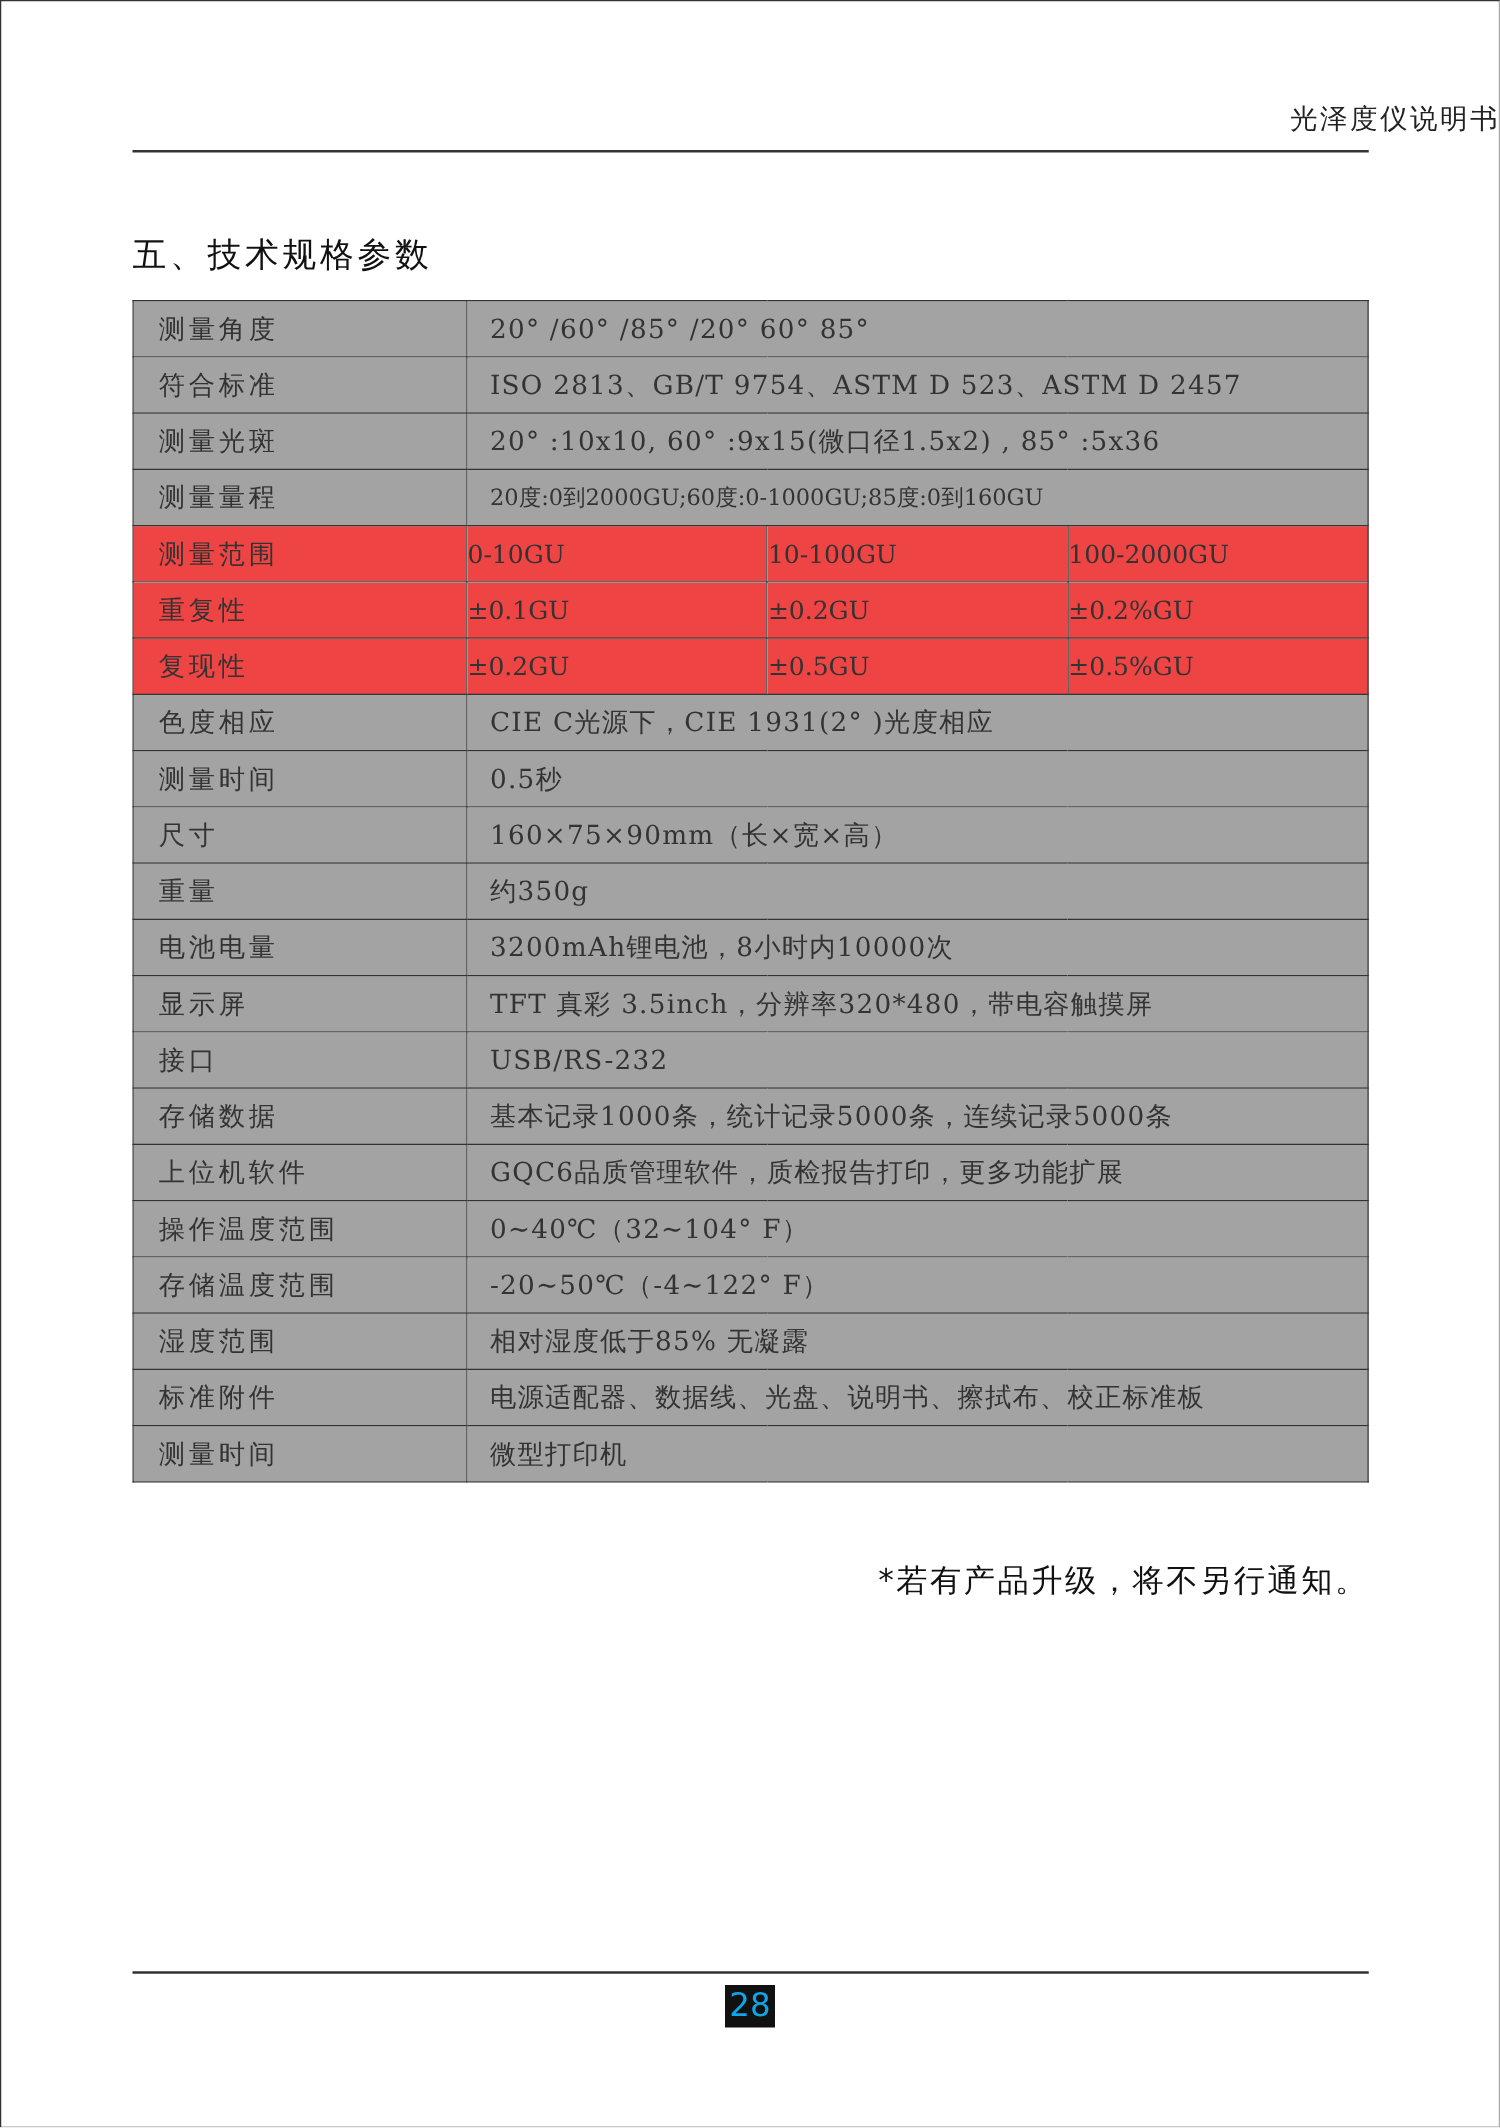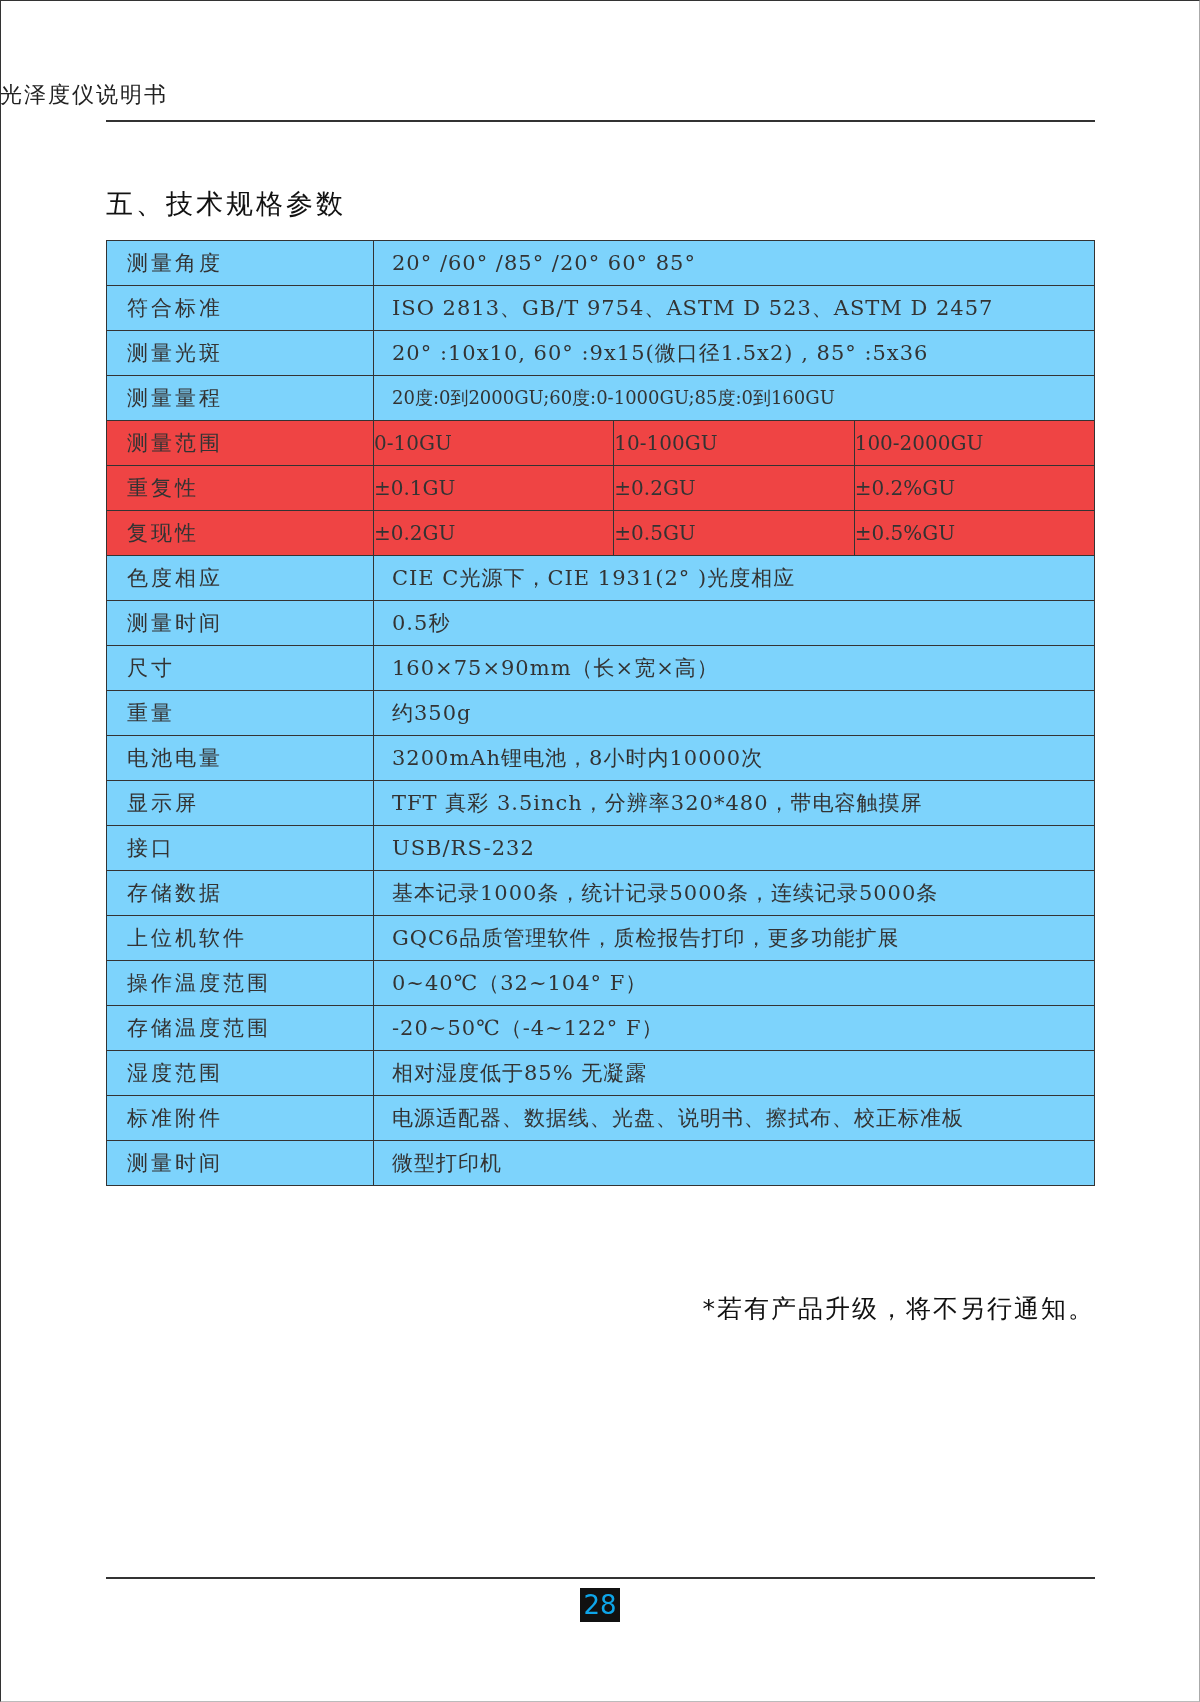--- a/index.html
+++ b/index.html
@@ -1,29 +1,29 @@
 <!DOCTYPE html>
 <html><head>
 <meta charset="utf-8">
 <style>
   html,body{margin:0;padding:0;}
   body{width:1200px;height:1702px;background:#fff;position:relative;overflow:hidden;
        font-family:"DejaVu Serif","Liberation Serif",serif;color:#222;}
   .page-frame{position:absolute;left:0;top:0;width:1198px;height:1700px;border:1px solid #333;border-bottom-color:#bbb;border-right-color:#aaa;}
-  .running-header{position:absolute;top:80px;left:0;width:1200px;text-align:left;font-family:"DejaVu Sans","Liberation Sans",sans-serif;font-size:22px;letter-spacing:2px;color:#222;}
+  .running-header{position:absolute;top:80px;left:0;width:1200px;text-align:right;font-family:"DejaVu Sans","Liberation Sans",sans-serif;font-size:22px;letter-spacing:2px;color:#222;}
   .hr{position:absolute;left:106px;width:989px;height:2px;background:#333;}
   .section-title{position:absolute;left:106px;top:186px;font-family:"DejaVu Sans","Liberation Sans",sans-serif;font-size:27px;letter-spacing:3px;color:#111;}
   table.spec{position:absolute;left:106px;top:240px;width:989px;border-collapse:collapse;table-layout:fixed;}
-  table.spec td{border:1.5px solid #333;height:44px;padding:0;font-size:21px;color:#333;background:#7dd3fc;white-space:nowrap;overflow:hidden;}
+  table.spec td{border:1.5px solid #333;height:44px;padding:0;font-size:21px;color:#333;background:#a3a3a3;white-space:nowrap;overflow:hidden;}
   table.spec td.lbl{width:246px;padding-left:20px;letter-spacing:3px;}
   table.spec td.val{padding-left:18px;letter-spacing:1px;}
   table.spec td.val.small{font-size:18px;letter-spacing:0;}
   table.spec tr.split td{background:#ef4444;}
   table.spec tr.split td.c{text-align:left;letter-spacing:0;font-size:20px;}
-  .note{position:absolute;right:105px;top:1292px;font-family:"DejaVu Sans","Liberation Sans",sans-serif;font-size:25px;letter-spacing:2px;color:#111;}
+  .note{position:absolute;right:105px;top:1248px;font-family:"DejaVu Sans","Liberation Sans",sans-serif;font-size:25px;letter-spacing:2px;color:#111;}
   .page-num{position:absolute;left:580px;top:1588px;width:40px;height:34px;background:#111;color:#0ea5e9;text-align:center;line-height:34px;font-family:"DejaVu Sans","Liberation Sans",sans-serif;font-size:26px;}
 </style>
 </head>
 <body>
 
 <div class="page-frame"></div>
 
 <div class="running-header">光泽度仪说明书</div>
 <div class="hr" style="top:120px;"></div>
 

